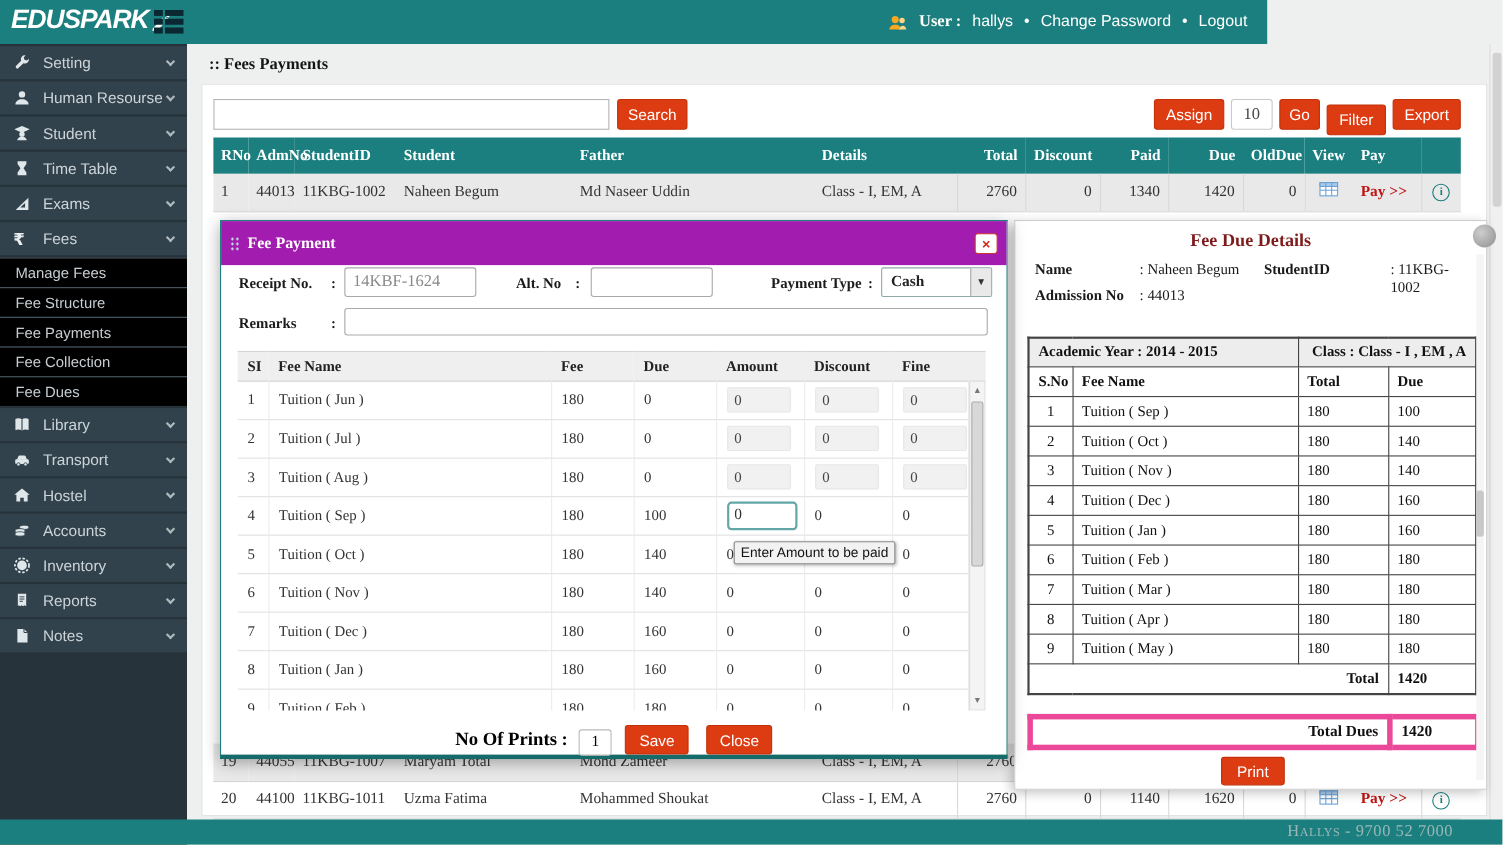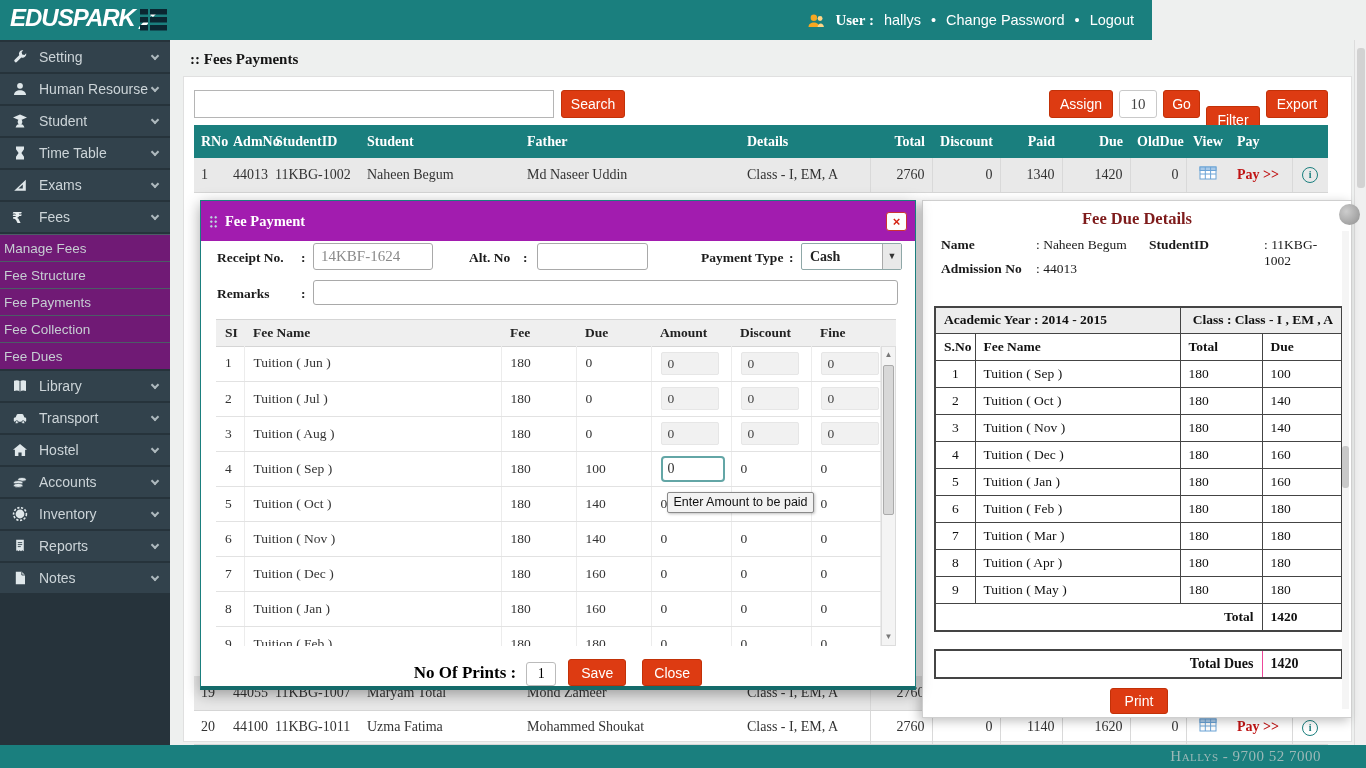--- a/index.html
+++ b/index.html
@@ -19,37 +19,37 @@
 
   
   .sidebar { position:absolute; left:0; top:40px; width:170px; height:728px; background:#26333b; z-index:10; }
   .sitem { height:30px; margin:2px 0; background:#32424c; display:flex; align-items:center; padding:0 12px;
            color:#ccd4d8; font-family:"Liberation Sans",sans-serif; font-size:14px; cursor:pointer; }
   .sicon { width:17px; height:16px; margin-right:10px; flex:0 0 17px; }
   .sicon svg { width:16px; height:16px; }
   .rupee { color:#e8eef0; font-size:15px; font-weight:bold; font-family:"DejaVu Sans",sans-serif; }
   .chev { margin-left:auto; width:6px; height:6px; border-right:2px solid #aeb9be; border-bottom:2px solid #aeb9be;
           transform:rotate(45deg); margin-top:-3px; }
-  .submenu .sub { height:27px; background:#701a75; border-top:1px solid #4c5c66; display:flex; align-items:center;
-                  padding:0 4px; color:#c6cdd2; font-family:"Liberation Sans",sans-serif; font-size:13.5px; cursor:pointer; }
+  .submenu .sub { height:27px; background:#000000; border-top:1px solid #4c5c66; display:flex; align-items:center;
+                  padding:0 14px; color:#c6cdd2; font-family:"Liberation Sans",sans-serif; font-size:13.5px; cursor:pointer; }
 
   
   .page-title { position:absolute; left:190px; top:51px; font-size:15px; font-weight:bold; color:#141414; z-index:11; }
   .white-panel { position:absolute; left:183px; top:76px; width:1169px; height:666px; background:#fff;
                  border:1px solid #e0e0e0; z-index:11; }
   .search-input { position:absolute; left:10px; top:13px; width:360px; height:28px; border:1px solid #b5b5b5;
                   padding:0 8px; font-size:14px; font-family:"Liberation Serif",serif; }
   .btn { background:#dd3b12; color:#fff; border:1px solid #c23108; border-radius:3px;
          font-family:"Liberation Sans",sans-serif; font-size:14px; cursor:pointer; }
   .search-btn { position:absolute; left:377px; top:13px; width:64px; height:28px; }
   .assign-btn { position:absolute; left:865px; top:13px; width:64px; height:28px; }
   .size-input { position:absolute; left:935px; top:13px; width:38px; height:28px; text-align:center;
                 border:1px solid #c9c9c9; border-radius:3px; font-size:15px; color:#444; font-family:"Liberation Serif",serif; }
   .go-btn     { position:absolute; left:979px;  top:13px; width:37px; height:28px; }
-  .filter-btn { position:absolute; left:1022px; top:29px; width:54px; height:28px; }
+  .filter-btn { position:absolute; left:1022px; top:18px; width:54px; height:28px; }
   .export-btn { position:absolute; left:1082px; top:13px; width:62px; height:28px; }
 
   
   .ptable { position:absolute; left:10px; top:48px; width:1134px; border-collapse:collapse; table-layout:fixed;
             font-size:14px; color:#333; }
   .ptable th { background:#1a7f7e; color:#fff; height:33px; font-weight:bold; text-align:left; padding:0 7px; }
   .ptable th.num, .ptable td.num { text-align:right; }
   .ptable td { height:34px; padding:0 7px; border-bottom:1px solid #d6d6d6; }
   .ptable td.sep { border-left:1px solid #d9d9d9; }
   .ptable tr.shaded td { background:#e9e9e9; }
@@ -120,21 +120,21 @@
                border:2px solid #444; font-size:13.5px; color:#111; }
   .due-table td, .due-table th { border:1px solid #444; padding:0 8px; height:27px; text-align:left; }
   .due-table th { font-weight:bold; }
   .due-table .ayrow td { background:#ededed; font-weight:bold; height:26px; }
   .due-table .ayrow .right { text-align:right; }
   .due-table .cno { text-align:center; }
   .due-table .trow td { font-weight:bold; height:28px; }
   .due-table .trow .tlab { text-align:right; border-right:1px solid #444; }
   .dues-table { position:absolute; left:11px; top:448px; width:407px; border-collapse:collapse; table-layout:fixed;
                 border:2px solid #444; font-size:14px; color:#111; }
-  .dues-table td { border:1px solid #ec4899; height:28px; padding:0 8px; font-weight:bold; }
+  .dues-table td { border:5px solid #ec4899; height:28px; padding:0 8px; font-weight:bold; }
   .dues-table .tlab { text-align:right; }
   .print-btn { position:absolute; left:187px; top:487px; width:58px; height:26px; }
   .panel-scroll { position:absolute; right:2px; top:30px; width:7px; height:478px; background:#f5f5f5; }
   .panel-thumb { position:absolute; left:0; top:215px; width:7px; height:42px; background:#c9c9c9; border-radius:3px; }
 
   
   .page-scroll { position:absolute; left:1354px; top:40px; width:12px; height:705px; background:#f0f0f0;
                  border-left:1px solid #dcdcdc; z-index:12; }
   .page-thumb { position:absolute; left:2px; top:8px; width:8px; height:140px; background:#d2d2d2; border-radius:3px; }
 

